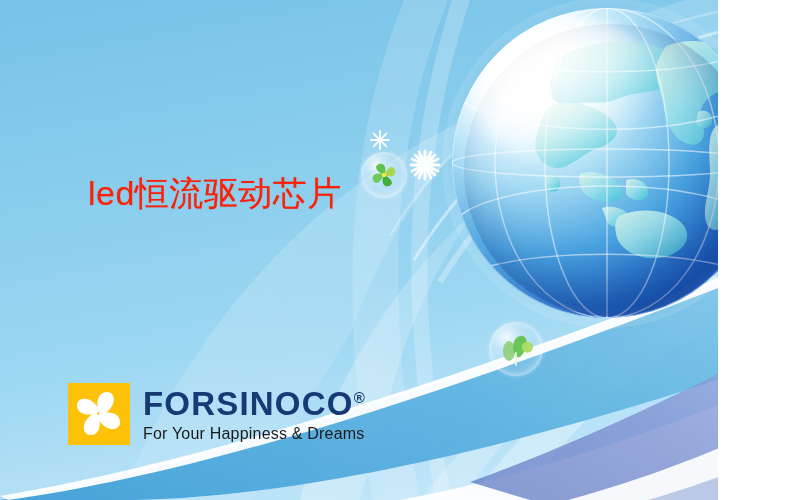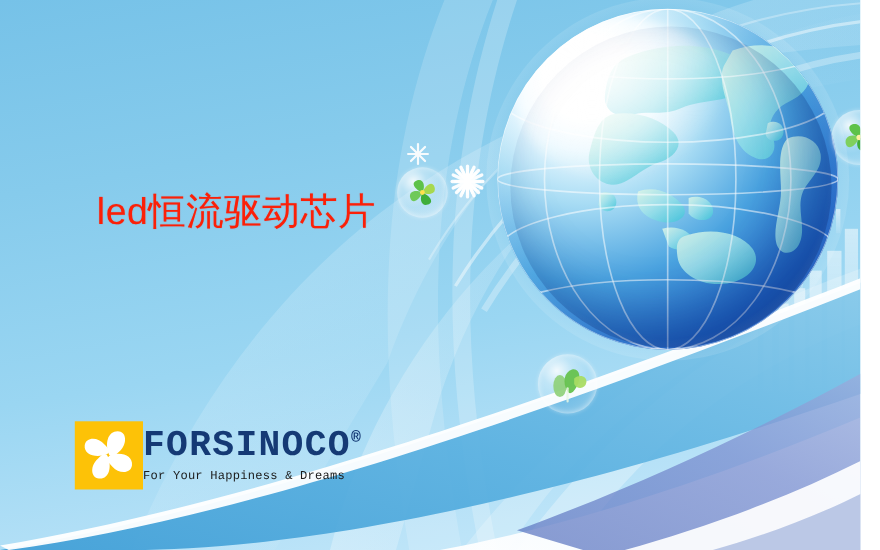--- a/index.html
+++ b/index.html
@@ -6,21 +6,21 @@
     margin: 0;
     padding: 0;
     background: #ffffff;
   }
   body {
     font-family: "Liberation Sans", sans-serif;
   }
 
   .stage {
     position: relative;
-    width: 782px;
+    width: 718px;
     height: 500px;
     overflow: hidden;
     background: linear-gradient(170deg, #76c2e8 0%, #86cbec 28%, #9ad6f2 58%, #b6e1f7 82%, #c9eafa 100%);
   }
 
   
   .bg-svg {
     position: absolute;
     inset: 0;
     width: 800px;
@@ -97,41 +97,41 @@
     display: flex;
     align-items: center;
   }
   .logo-mark {
     width: 62px;
     height: 62px;
     background: #fdc207;
     flex: 0 0 auto;
   }
   .logo-text {
-    display: block;
-    font-family: Liberation Mono, monospace;
+    margin-left: 13px;
+    display: block;
   }
   .logo-word {
     display: block;
     color: #153a75;
     font-size: 33px;
     font-weight: bold;
     letter-spacing: 1.2px;
     line-height: 1;
     position: relative;
   }
   .logo-reg {
     font-size: 15px;
     vertical-align: super;
     letter-spacing: 0;
   }
   .logo-tag {
     display: block;
     color: #1b1b1b;
-    font-size: 11px;
+    font-size: 16px;
     letter-spacing: 0.2px;
     line-height: 1;
     margin-top: 6px;
   }
 
   
   .bubble {
     position: absolute;
     border-radius: 50%;
     background:

